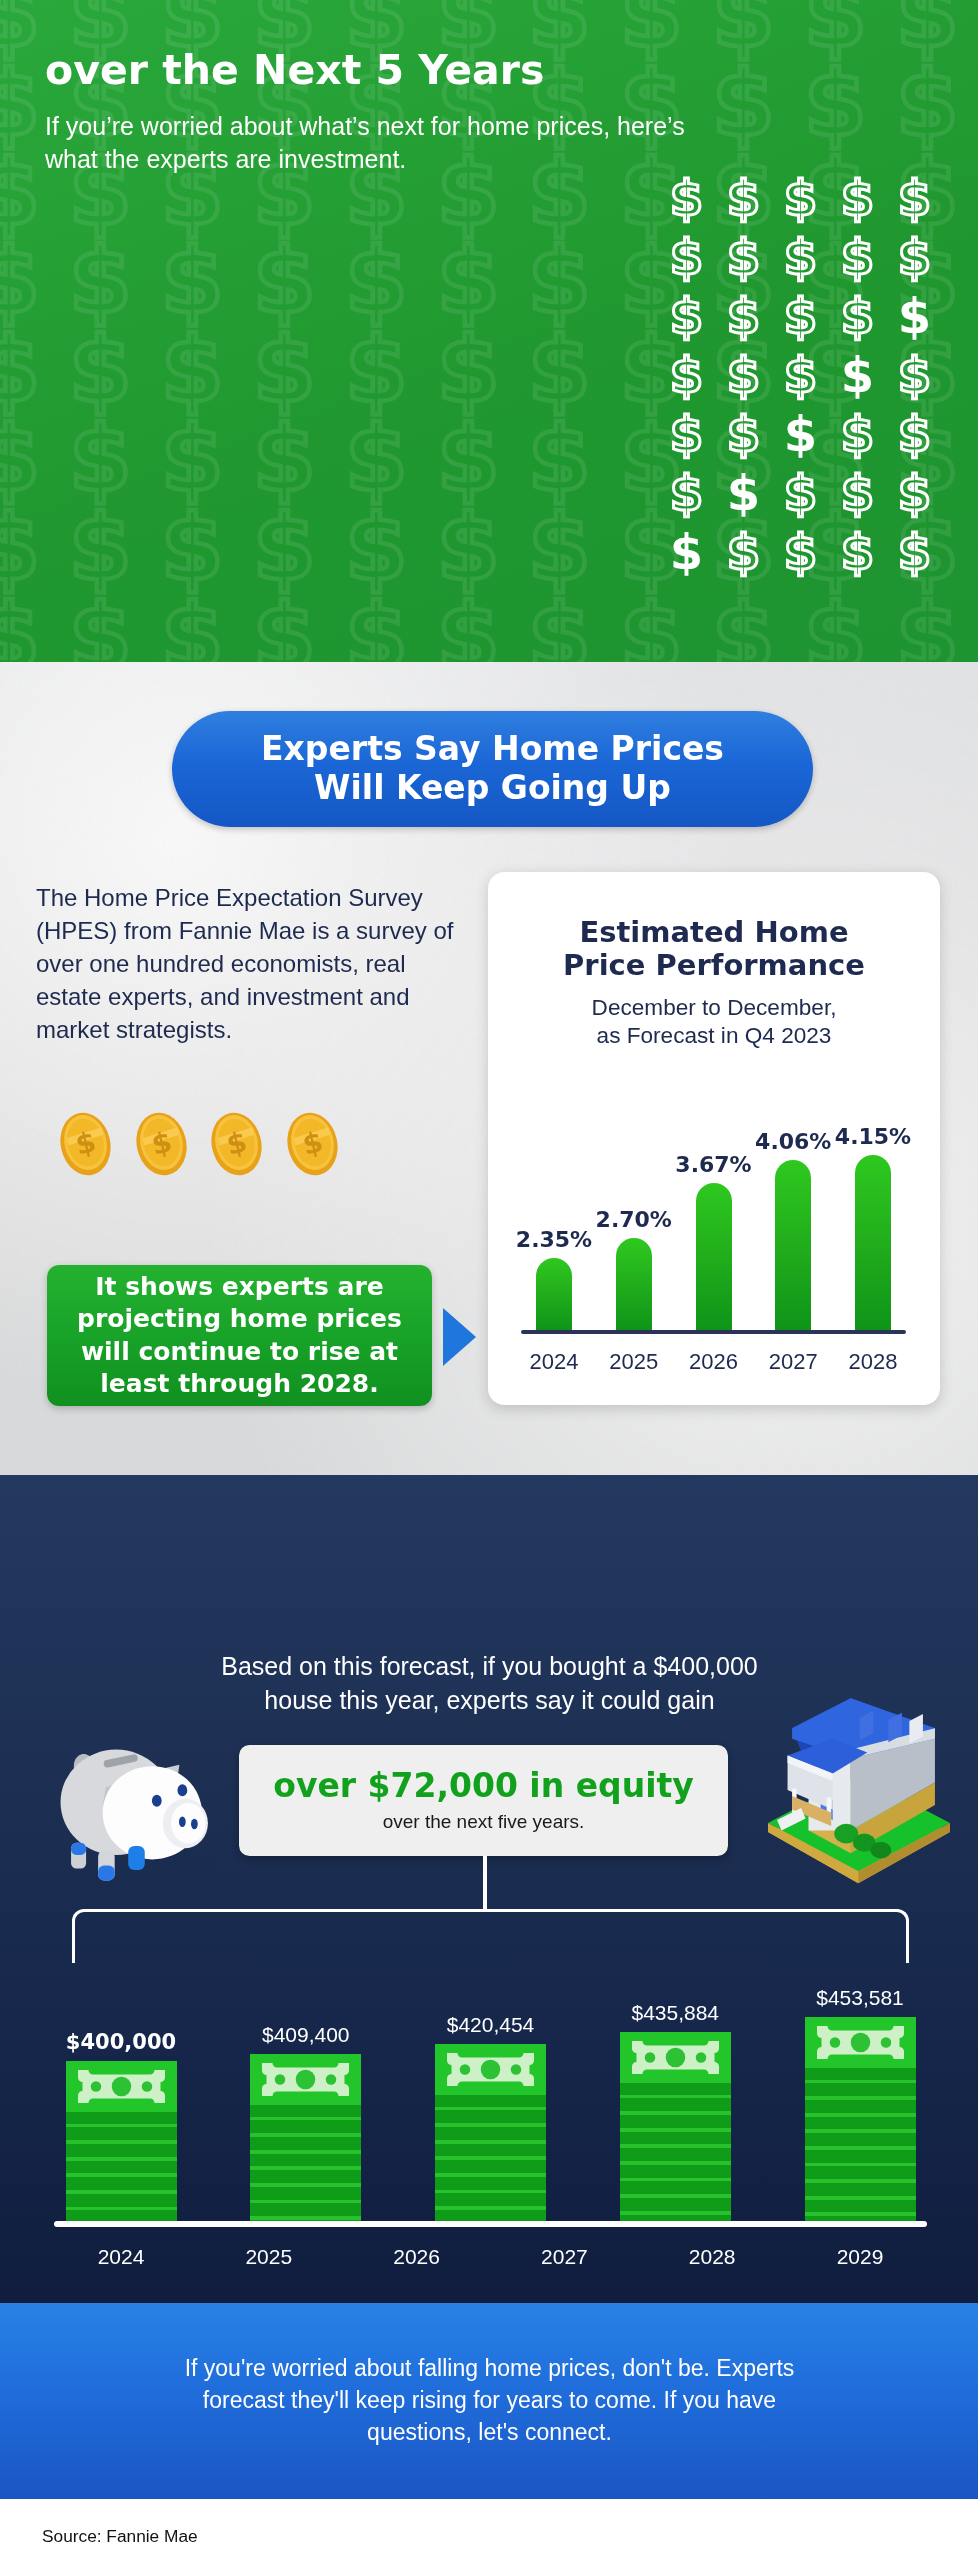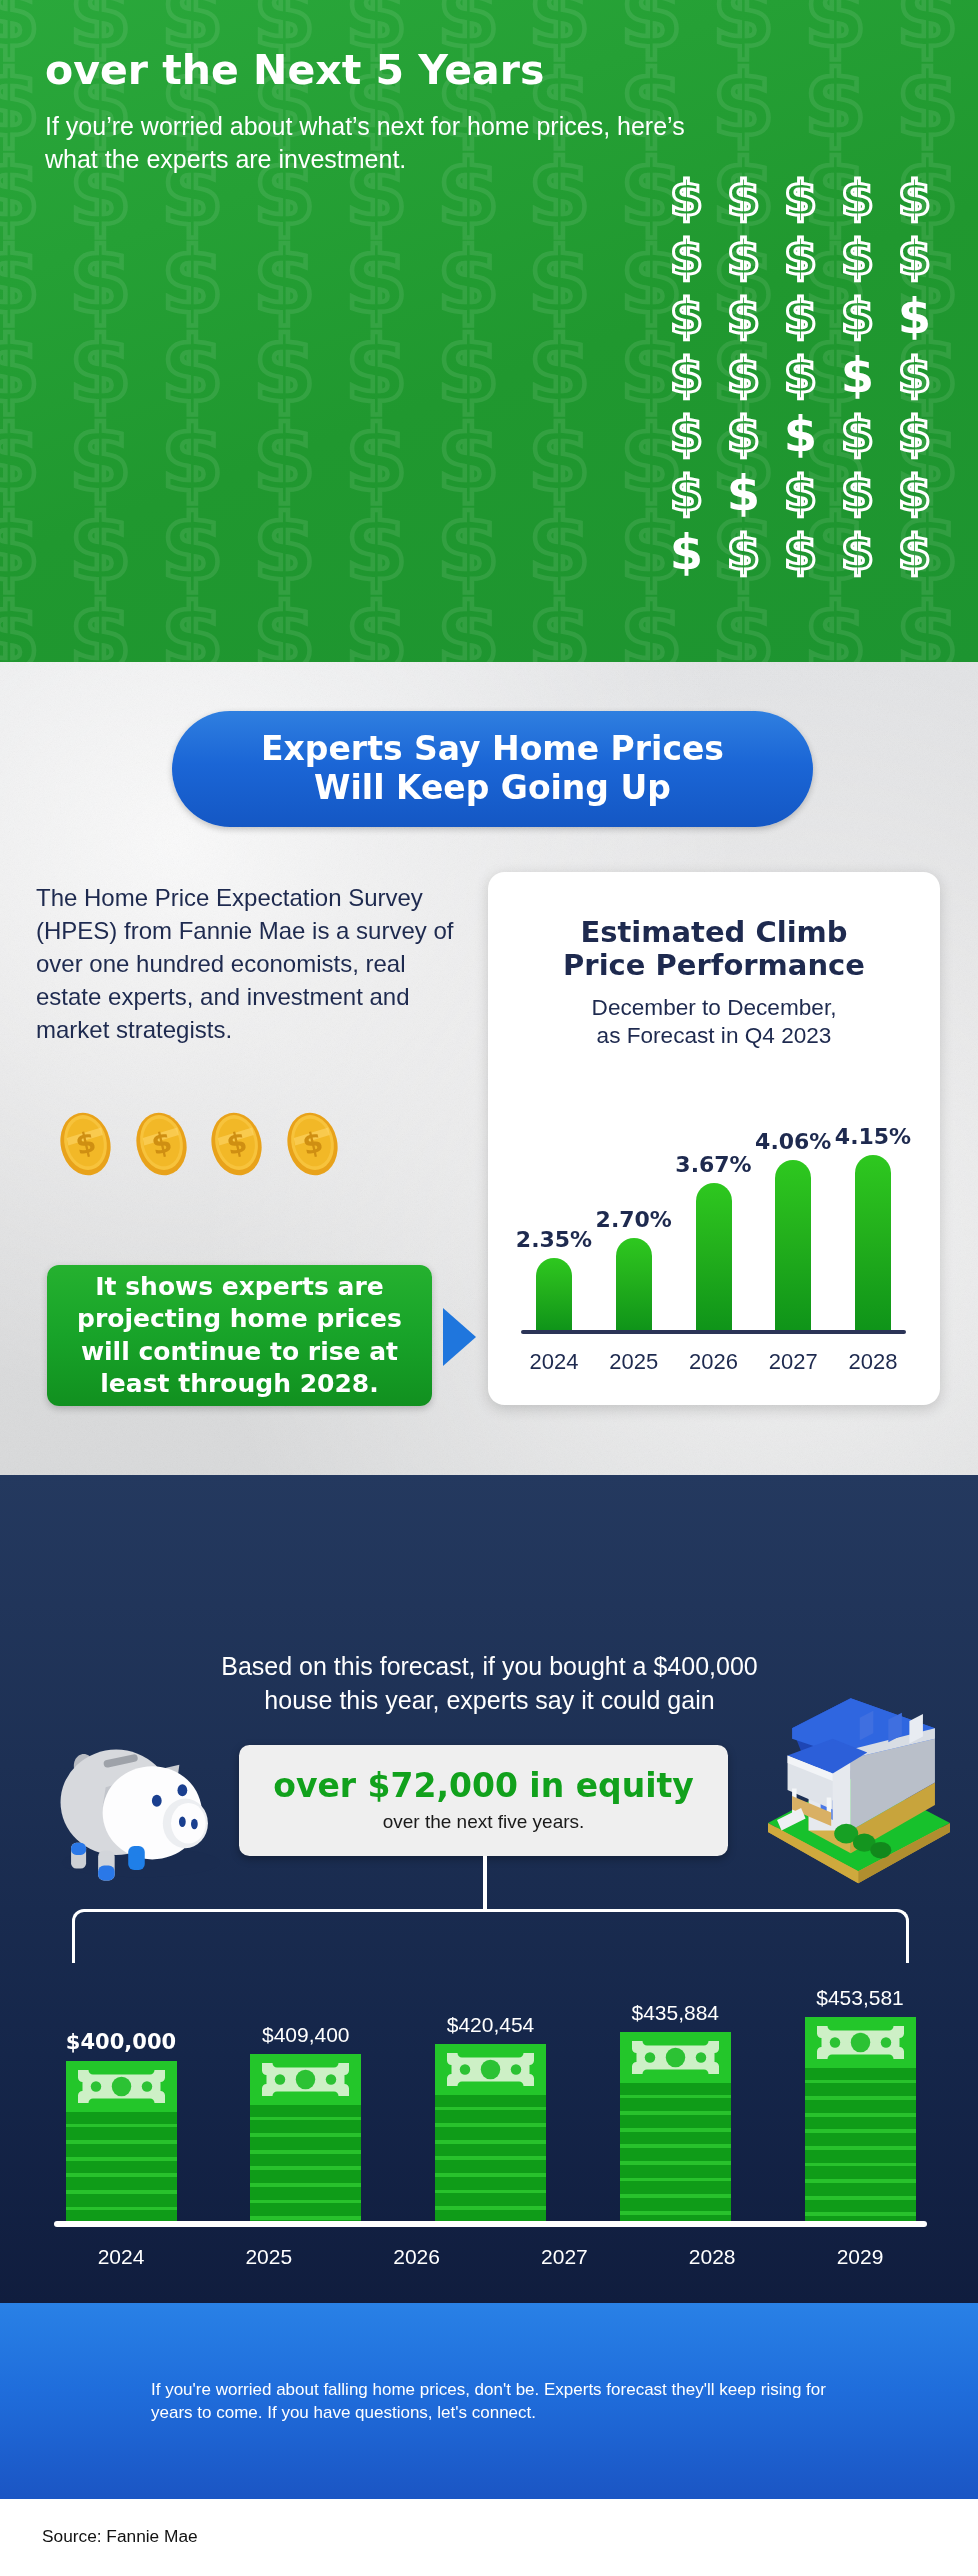--- a/index.html
+++ b/index.html
@@ -220,21 +220,21 @@
     width:134px; text-align:center; color:#ffffff; font-size:21px;
   }
 
   
   .sec4 {
     position:absolute; left:0; top:2303px; width:979px; height:196px;
     background:linear-gradient(180deg,#2981e6 0%,#1f6ddb 45%,#1b55c4 100%);
     display:flex; align-items:center; justify-content:center;
   }
   .sec4 p {
-    color:#ffffff; font-size:17px; line-height:1.38;
+    color:#ffffff; text-align:center; font-size:23px; line-height:1.38;
     max-width:677px;
   }
   .source {
     position:absolute; left:42px; top:2526px;
     color:#111111; font-size:17.3px;
   }
 </style>
 </head>
 <body>
 
@@ -496,21 +496,21 @@
       </svg>
     </div>
 
   <div class="greenbox">
     <span>It shows experts are projecting home prices will continue to rise at least through 2028.</span>
   </div>
   <div class="arrow-right"></div>
 
   <div class="card">
     <h3>
-      <span>Estimated Climb</span><br>
+      <span>Estimated Home</span><br>
       <span>Price Performance</span>
     </h3>
     <div class="sub">
       <span>December to December,</span><br>
       <span>as Forecast in Q4 2023</span>
     </div>
 
     <div class="chart1">
       <div class="c1-cols" id="c1cols">
           <div class="c1-col">

